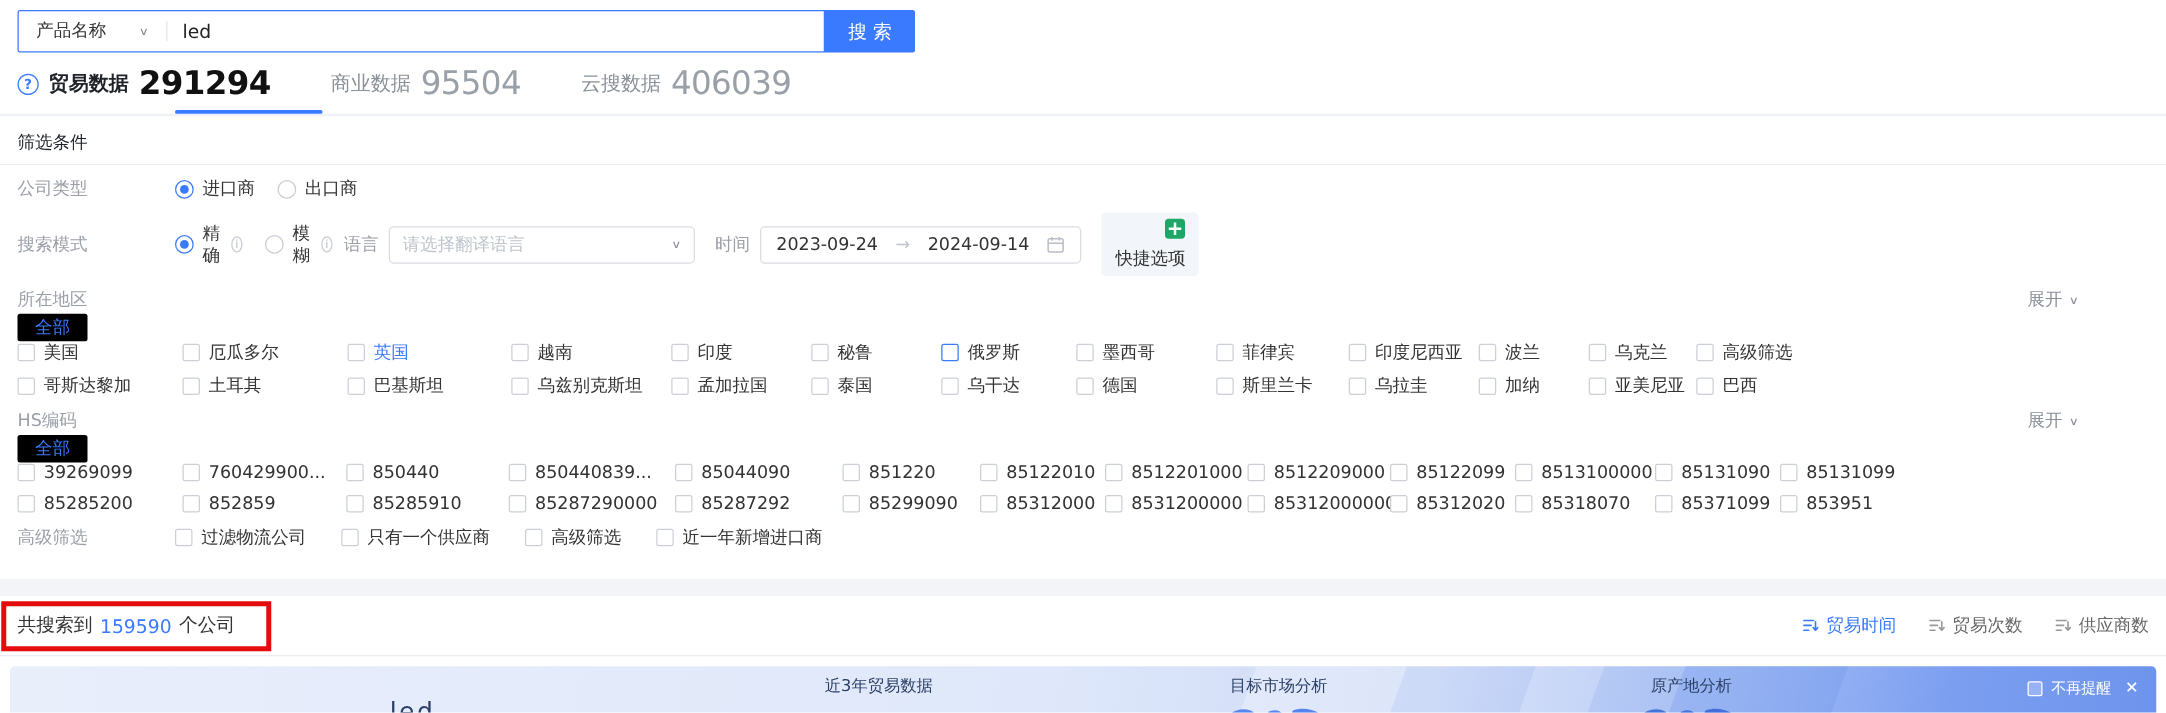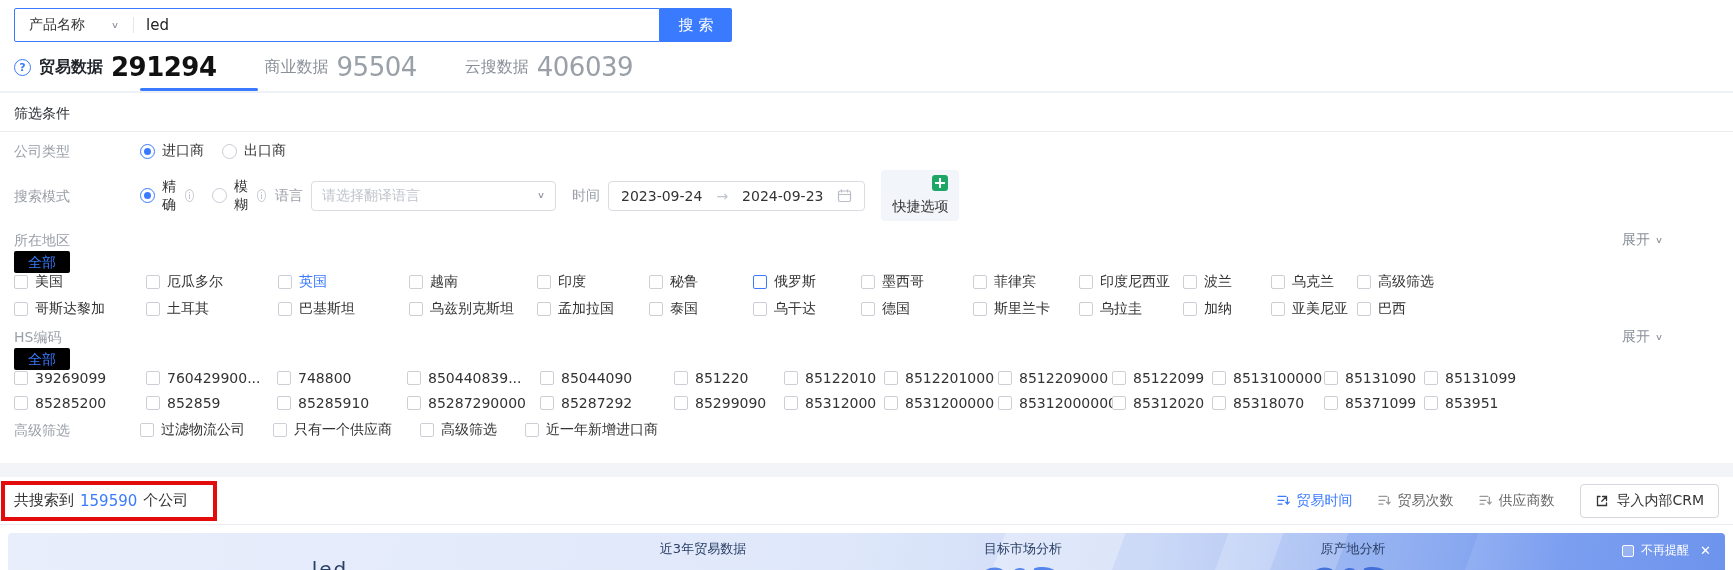--- a/index.html
+++ b/index.html
@@ -183,21 +183,21 @@
     </div>
     <span class="mini-label">语言</span>
     <div class="fake-select">
       <span class="placeholder">请选择翻译语言</span>
       <span class="chev">∨</span>
     </div>
     <span class="mini-label">时间</span>
     <div class="date-box">
       <span>2023-09-24</span>
       <span class="date-arrow">→</span>
-      <span>2024-09-23</span>
+      <span>2024-09-14</span>
       <svg class="cal" width="15" height="15" viewBox="0 0 15 15">
         <rect x="1.5" y="3" width="12" height="10.5" rx="1.5" fill="none" stroke="#b9bdc6" stroke-width="1.2"></rect>
         <path d="M4.5 1.5v3M10.5 1.5v3M1.5 6.5h12" stroke="#b9bdc6" stroke-width="1.2" fill="none"></path>
       </svg>
     </div>
     <div class="quick">
       <span class="xls"></span>
       <span>快捷选项</span>
     </div>
   </div>
@@ -361,21 +361,21 @@
             <span class="cb-label">39269099</span>
           </div>
         
           <div class="cb">
             <span class="box"></span>
             <span class="cb-label">760429900...</span>
           </div>
         
           <div class="cb">
             <span class="box"></span>
-            <span class="cb-label">748800</span>
+            <span class="cb-label">850440</span>
           </div>
         
           <div class="cb">
             <span class="box"></span>
             <span class="cb-label">850440839...</span>
           </div>
         
           <div class="cb">
             <span class="box"></span>
             <span class="cb-label">85044090</span>
@@ -552,27 +552,20 @@
         </div>
 
         <div class="sort-item">
           <svg class="sort-icon" width="13" height="13" viewBox="0 0 12 12">
             <path d="M1 2.2h7.2M1 5.8h5.4M1 9.4h3.6" stroke="currentColor" stroke-width="1.2" fill="none" stroke-linecap="round"></path>
             <path d="M9.6 3.2v6M7.9 7.5l1.7 1.8 1.7-1.8" stroke="currentColor" stroke-width="1.2" fill="none" stroke-linecap="round" stroke-linejoin="round"></path>
           </svg>
           <span class="sort-label">供应商数</span>
         </div>
       </div>
-    <button class="crm-btn">
-      <svg width="14" height="14" viewBox="0 0 14 14">
-        <path d="M5 2.5H2.5v9h9V9" stroke="#333" stroke-width="1.3" fill="none" stroke-linecap="round"></path>
-        <path d="M7.5 2.5h4v4M11.2 2.8L6.8 7.2" stroke="#333" stroke-width="1.3" fill="none" stroke-linecap="round"></path>
-      </svg>
-      <span>导入内部CRM</span>
-    </button>
   </div>
 </div>
 
 <div class="banner">
   <div class="streak s1"></div>
   <div class="streak s2"></div>
   <div class="streak s3"></div>
 
   <div class="kw-block">
     <div class="kw">led</div>

